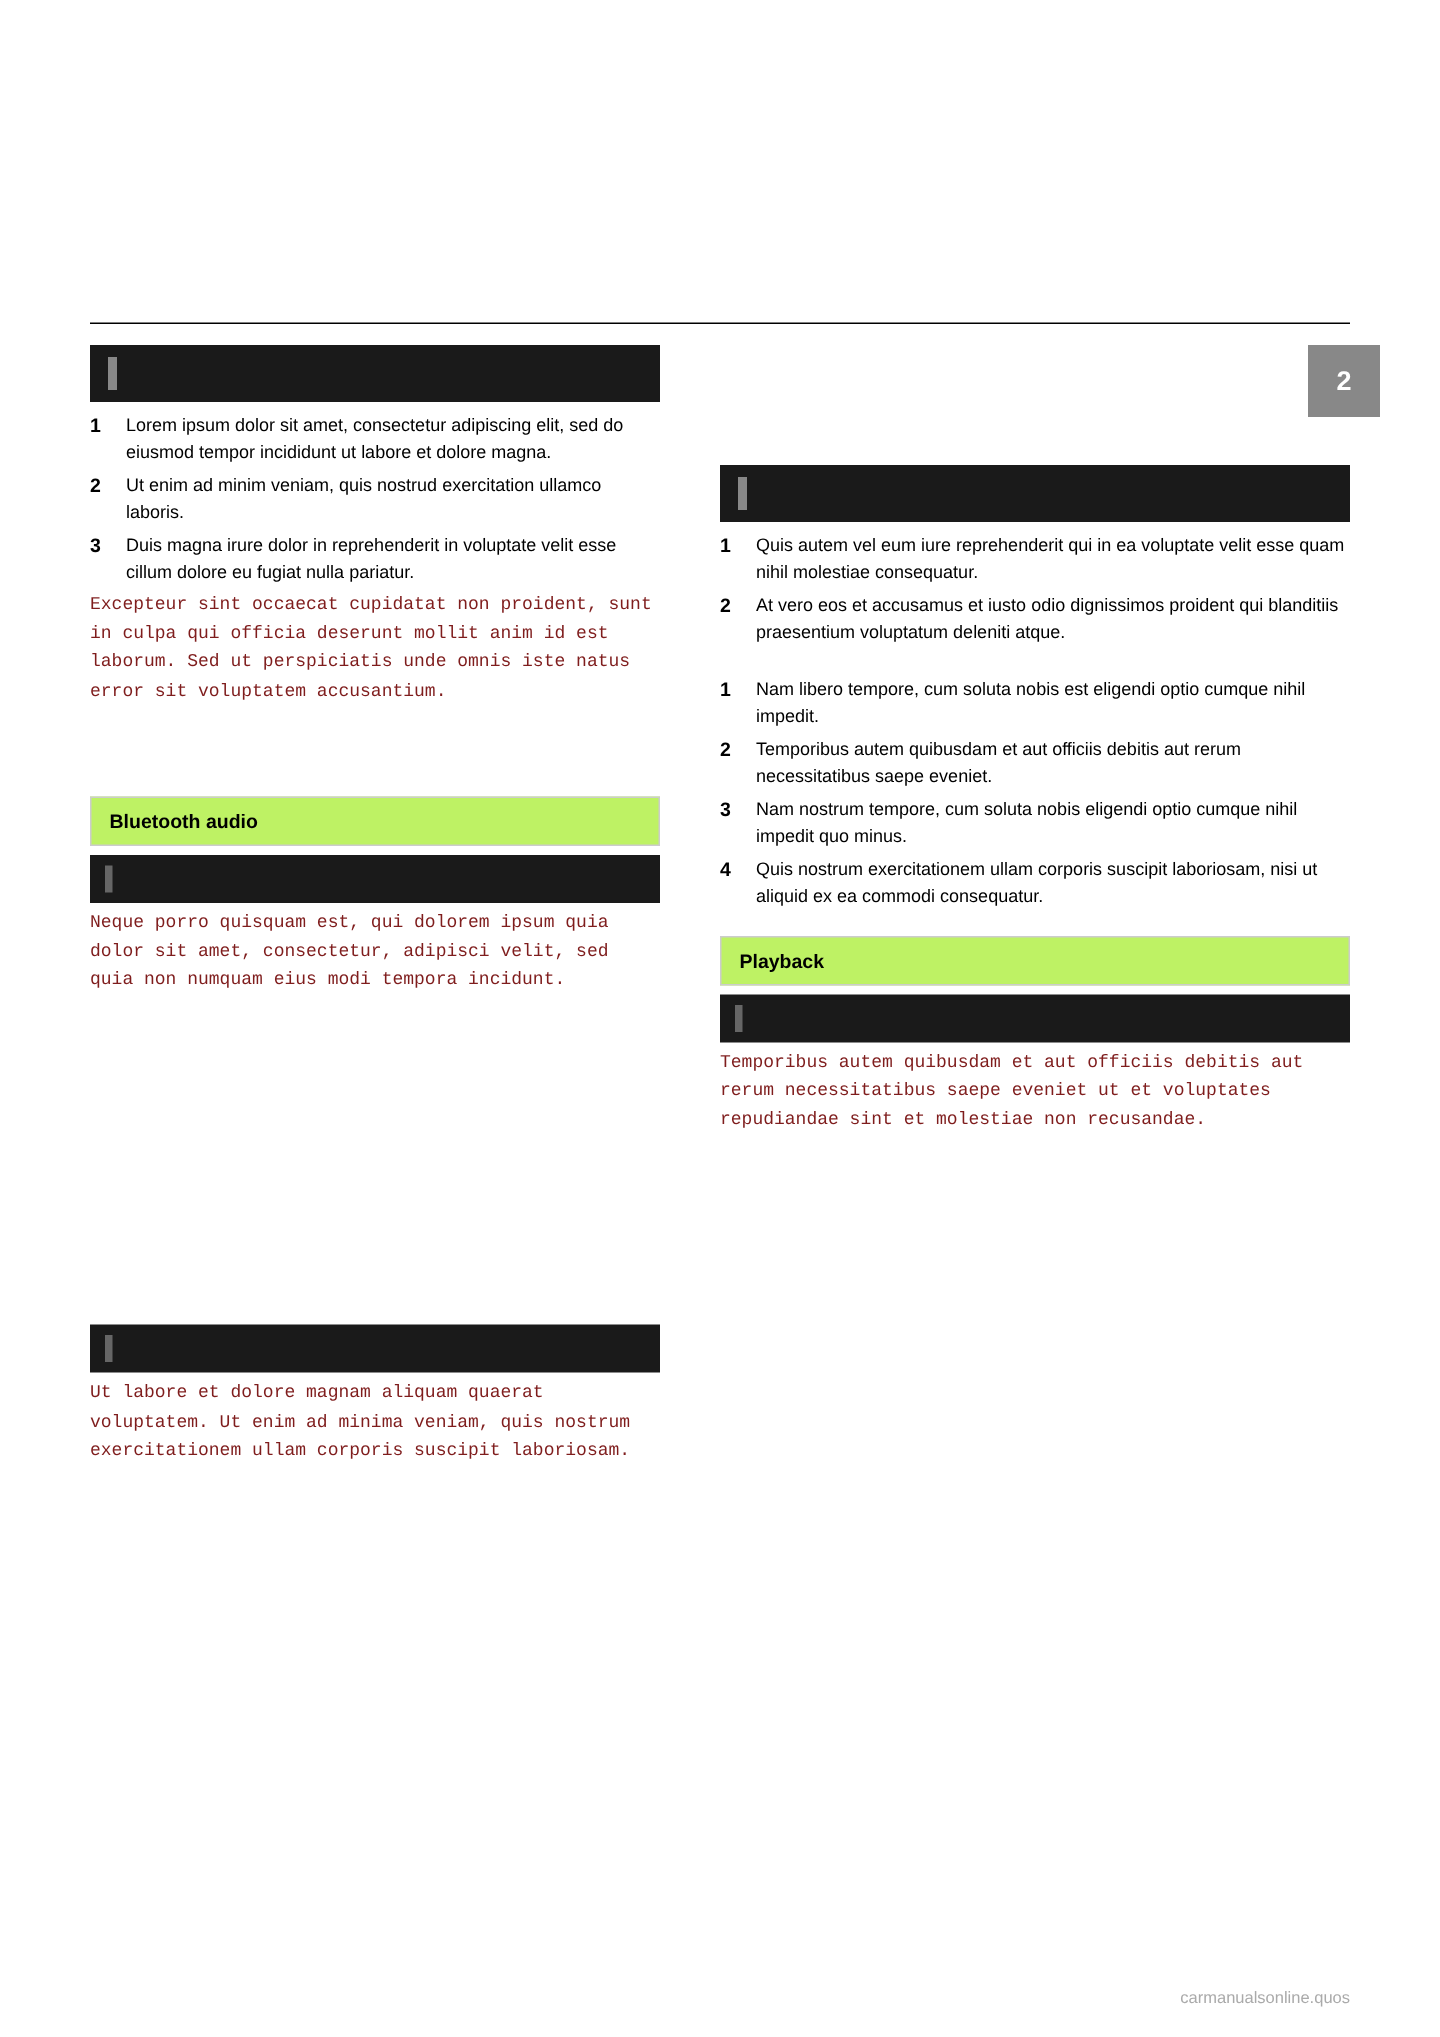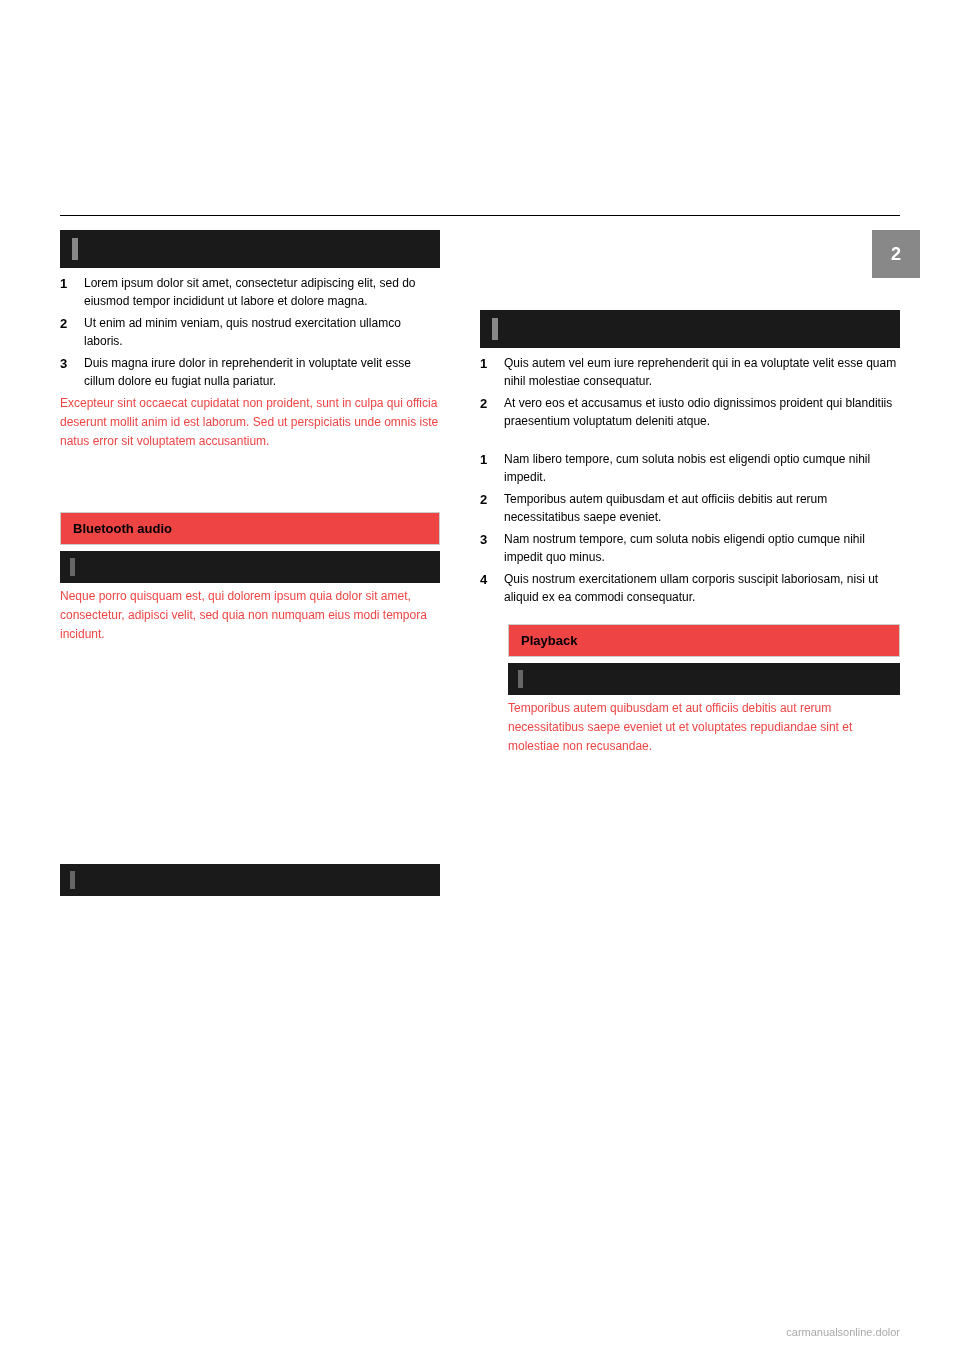--- a/index.html
+++ b/index.html
@@ -81,21 +81,21 @@
     .section-header-dark .bar-accent {
       width: 6px;
       height: 22px;
       background: #888888;
       margin-right: 8px;
       flex-shrink: 0;
     }
 
     
     .section-header-light {
-      background: #ef4444;
+      background: #bef264;
       border: 1px solid #cccccc;
       color: #000000;
       padding: 8px 12px;
       font-size: 13px;
       font-weight: bold;
       margin-bottom: 6px;
     }
 
     
     .numbered-list {
@@ -142,21 +142,22 @@
       background: #666666;
       margin-right: 6px;
       flex-shrink: 0;
     }
 
     
     .para-text {
       font-size: 12px;
       line-height: 1.6;
       margin-bottom: 6px;
-      color: #ef4444;
+      color: #7f1d1d;
+      font-family: Liberation Mono, monospace;
     }
 
     
     .watermark {
       position: absolute;
       bottom: 20px;
       right: 60px;
       font-size: 11px;
       color: #aaaaaa;
     }
@@ -212,20 +213,21 @@
         <span>&nbsp;&nbsp;&nbsp;&nbsp;&nbsp;&nbsp;&nbsp;&nbsp;&nbsp;&nbsp;&nbsp;&nbsp;&nbsp;&nbsp;&nbsp;&nbsp;&nbsp;&nbsp;&nbsp;&nbsp;&nbsp;&nbsp;&nbsp;&nbsp;&nbsp;&nbsp;&nbsp;&nbsp;&nbsp;&nbsp;&nbsp;&nbsp;&nbsp;&nbsp;&nbsp;&nbsp;&nbsp;&nbsp;&nbsp;&nbsp;&nbsp;&nbsp;&nbsp;&nbsp;&nbsp;&nbsp;&nbsp;&nbsp;&nbsp;&nbsp;&nbsp;&nbsp;&nbsp;&nbsp;&nbsp;&nbsp;&nbsp;&nbsp;&nbsp;&nbsp;&nbsp;</span>
       </div>
       <p class="para-text">Neque porro quisquam est, qui dolorem ipsum quia dolor sit amet, consectetur, adipisci velit, sed quia non numquam eius modi tempora incidunt.</p>
     </div>
 
     <div class="section-block" style="margin-top: 220px;">
       <div class="sub-header-bar">
         <div class="bar-sm"></div>
         <span>&nbsp;&nbsp;&nbsp;&nbsp;&nbsp;&nbsp;&nbsp;&nbsp;&nbsp;&nbsp;&nbsp;&nbsp;&nbsp;&nbsp;&nbsp;&nbsp;&nbsp;&nbsp;&nbsp;&nbsp;&nbsp;&nbsp;&nbsp;&nbsp;&nbsp;&nbsp;&nbsp;&nbsp;&nbsp;&nbsp;&nbsp;&nbsp;&nbsp;&nbsp;&nbsp;&nbsp;&nbsp;&nbsp;&nbsp;&nbsp;&nbsp;&nbsp;&nbsp;&nbsp;&nbsp;&nbsp;&nbsp;&nbsp;&nbsp;&nbsp;&nbsp;&nbsp;&nbsp;&nbsp;&nbsp;&nbsp;&nbsp;&nbsp;&nbsp;&nbsp;&nbsp;</span>
       </div>
+      <p class="para-text">Ut labore et dolore magnam aliquam quaerat voluptatem. Ut enim ad minima veniam, quis nostrum exercitationem ullam corporis suscipit laboriosam.</p>
     </div>
 
   </div>
 
   <div class="right-col" style="top: 310px;">
 
     <div class="section-block">
       <div class="section-header-dark">
         <div class="bar-accent"></div>
         <span>&nbsp;&nbsp;&nbsp;&nbsp;&nbsp;&nbsp;&nbsp;&nbsp;&nbsp;&nbsp;&nbsp;&nbsp;&nbsp;&nbsp;&nbsp;&nbsp;&nbsp;&nbsp;&nbsp;&nbsp;&nbsp;&nbsp;&nbsp;&nbsp;&nbsp;&nbsp;&nbsp;&nbsp;&nbsp;&nbsp;&nbsp;&nbsp;&nbsp;&nbsp;&nbsp;&nbsp;&nbsp;&nbsp;&nbsp;&nbsp;&nbsp;&nbsp;&nbsp;&nbsp;&nbsp;&nbsp;&nbsp;&nbsp;&nbsp;&nbsp;&nbsp;&nbsp;&nbsp;</span>
@@ -257,30 +259,30 @@
           <span class="num-label">3</span>
           <span class="list-text">Nam nostrum tempore, cum soluta nobis eligendi optio cumque nihil impedit quo minus.</span>
         </li>
         <li>
           <span class="num-label">4</span>
           <span class="list-text">Quis nostrum exercitationem ullam corporis suscipit laboriosam, nisi ut aliquid ex ea commodi consequatur.</span>
         </li>
       </ul>
     </div>
 
-    <div class="section-block" style="margin-top: 10px; margin-left: 28px;">
+    <div class="section-block" style="margin-top: 10px;">
       <div class="section-header-light">
         <span>Playback</span>
       </div>
       <div class="sub-header-bar">
         <div class="bar-sm"></div>
         <span>&nbsp;&nbsp;&nbsp;&nbsp;&nbsp;&nbsp;&nbsp;&nbsp;&nbsp;&nbsp;&nbsp;&nbsp;&nbsp;&nbsp;&nbsp;&nbsp;&nbsp;&nbsp;&nbsp;&nbsp;&nbsp;&nbsp;&nbsp;&nbsp;&nbsp;&nbsp;&nbsp;&nbsp;&nbsp;&nbsp;&nbsp;&nbsp;&nbsp;&nbsp;&nbsp;&nbsp;&nbsp;&nbsp;&nbsp;&nbsp;&nbsp;&nbsp;&nbsp;&nbsp;&nbsp;&nbsp;&nbsp;&nbsp;&nbsp;&nbsp;&nbsp;&nbsp;&nbsp;&nbsp;&nbsp;&nbsp;&nbsp;&nbsp;&nbsp;&nbsp;&nbsp;</span>
       </div>
       <p class="para-text">Temporibus autem quibusdam et aut officiis debitis aut rerum necessitatibus saepe eveniet ut et voluptates repudiandae sint et molestiae non recusandae.</p>
     </div>
 
   </div>
 
   <div class="watermark">
-    <span>carmanualsonline.dolor</span>
+    <span>carmanualsonline.quos</span>
   </div>
 
 </div>
 
 </body></html>

